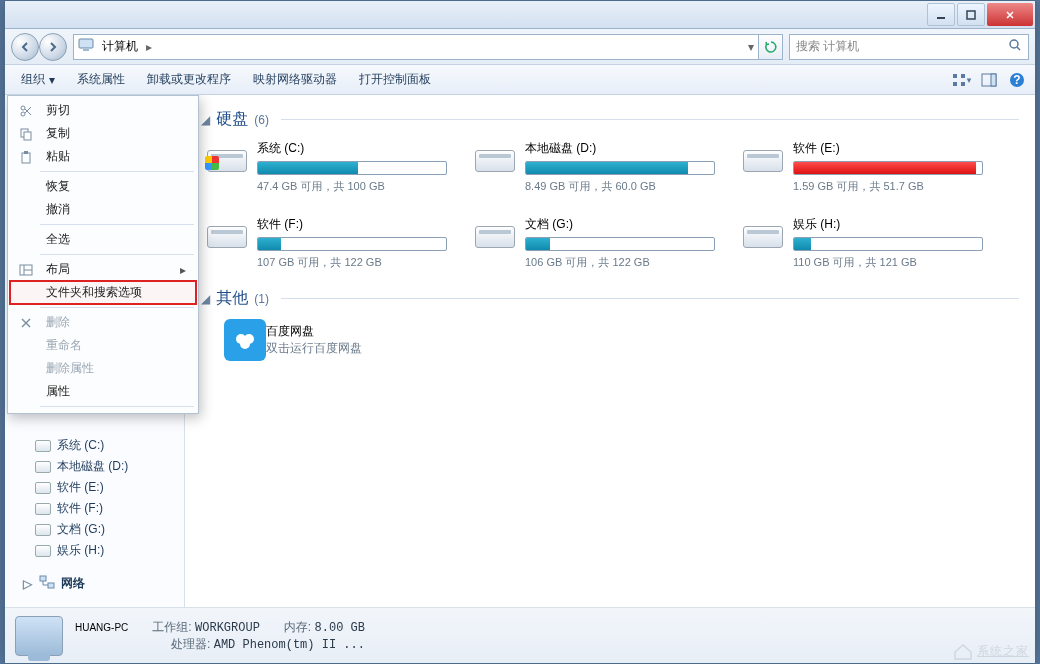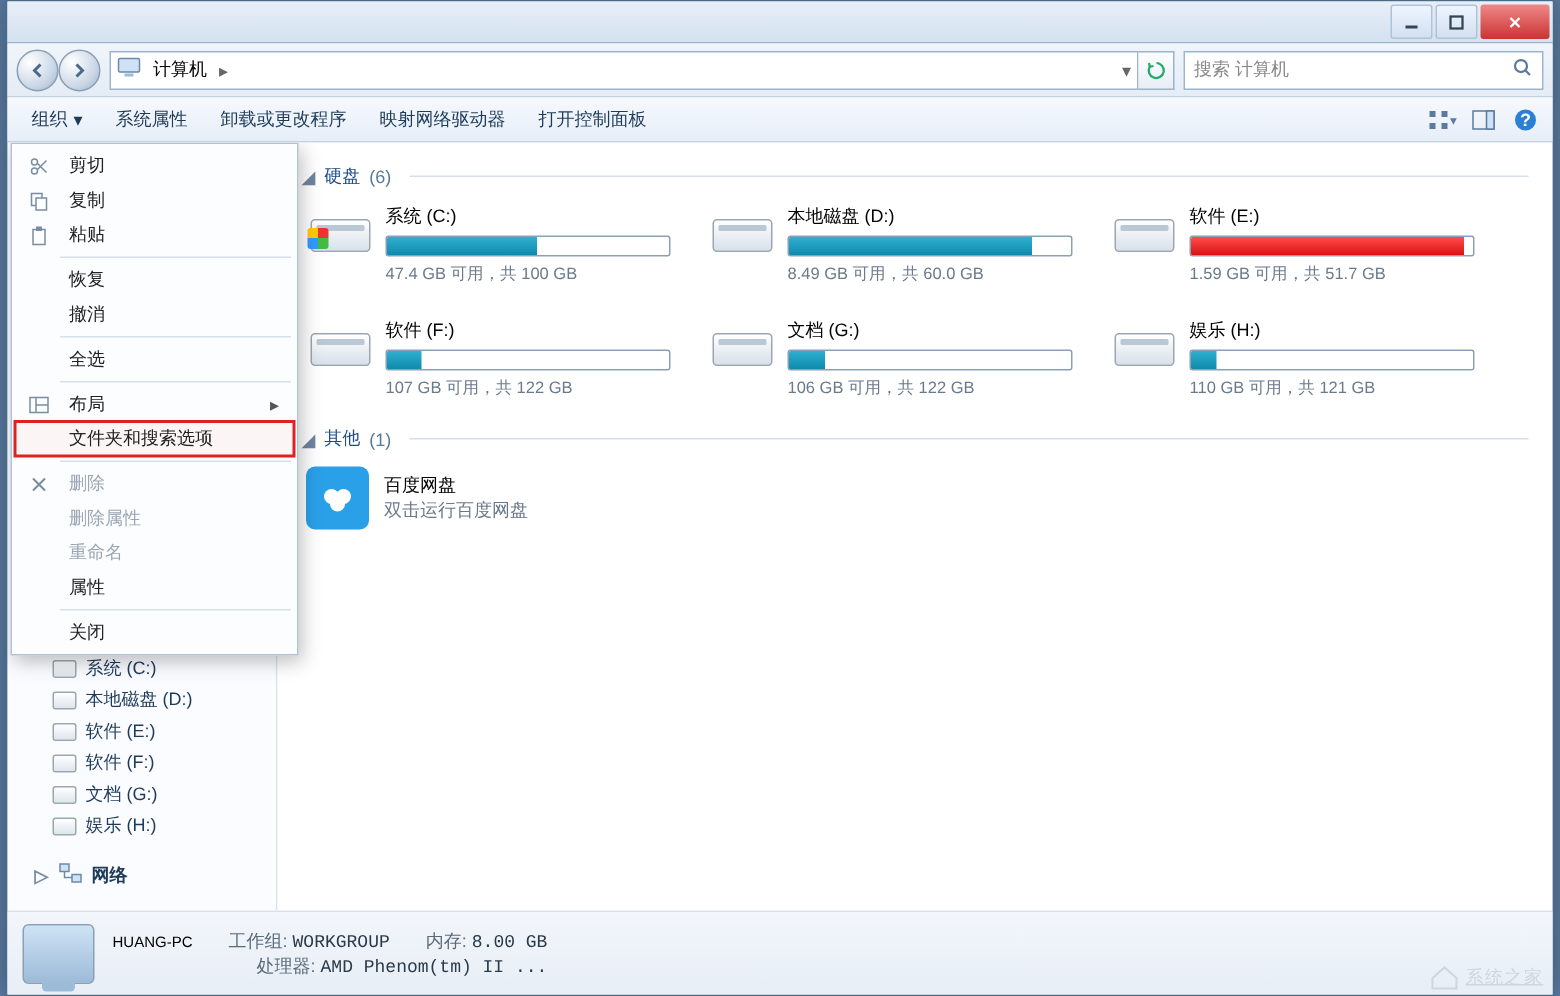--- a/index.html
+++ b/index.html
@@ -64,39 +64,39 @@
   .tree-item { display:flex; align-items:center; gap:6px; padding:2px 6px 2px 30px; color:#1f3b5a;}
   .tree-item.bold { font-weight:bold; padding-left:18px; }
   .tree-item .exp { width:10px; color:#7a8da0;}
   .drive-ico { width:16px; height:12px; border:1px solid #9aa; background:linear-gradient(#fff,#dde5ee); border-radius:2px;}
 
   .content {
     flex:1; overflow:auto; padding:10px 16px; background:#fff;
   }
   .group-header { display:flex; align-items:center; gap:6px; color:#1f4d8a; margin:4px 0 10px; }
   .group-header .tri { color:#6e85a0; }
-  .group-header .label { font-size:12px; }
+  .group-header .label { font-size:16px; }
   .group-header .count { color:#5a789a; }
   .group-header .line { flex:1; height:1px; background:#d6e0ec; margin-left:6px;}
 
   .drive-grid { display:flex; flex-wrap:wrap; gap:22px 28px; margin-left:6px; margin-bottom:18px;}
   .drive {
     width:240px; display:flex; gap:10px; align-items:flex-start;
   }
   .drive .dicon { width:40px; height:36px; flex:none; }
   .drive .dicon .disk { width:40px; height:22px; border:1px solid #9aa7b3; border-radius:3px; background:linear-gradient(#fff,#d8e0ea); position:relative; top:10px;}
   .drive .dicon .disk::after{content:""; position:absolute; top:3px; left:3px; right:3px; height:4px; background:#bac7d4; border-radius:1px;}
   .drive .info { flex:1; }
   .drive .title { color:#000; margin-bottom:4px; }
   .bar { height:14px; border:1px solid #8aa0b6; background:#fff; border-radius:2px; overflow:hidden; margin-bottom:4px;}
   .bar .fill { height:100%; background:linear-gradient(#2fb0cf,#0f8aae);}
   .bar .fill.red { background:linear-gradient(#ff4d4d,#d11);}
   .sub { color:#6a7a8a; font-size:11px; }
 
-  .other-item { display:flex; gap:10px; align-items:center; margin-left:3px;}
+  .other-item { display:flex; align-items:center; margin-left:23px;}
   .other-item .oicon { width:42px; height:42px; border-radius:6px; background:#2aa0e8; display:flex; align-items:center; justify-content:center;}
   .other-item .oicon svg { width:26px; height:26px; fill:#fff; }
   .other-item .olabel { color:#000; }
   .other-item .osub { color:#6a7a8a; }
 
   
   .statusbar {
     height:56px; border-top:1px solid #d8e0ea;
     background:linear-gradient(#f2f6fb,#e8eef6);
     display:flex; align-items:center; padding:4px 10px; gap:12px;
@@ -449,35 +449,31 @@
         <div class="menu-item disabled">
           <span class="micon">
             <svg width="14" height="14" viewBox="0 0 14 14">
               <path d="M3 3 L11 11 M11 3 L3 11" stroke="currentColor" stroke-width="1.4"></path>
             </svg>
           </span>
           <span>删除</span>
         </div>
         <div class="menu-item disabled">
           <span class="micon"></span>
+          <span>重命名</span>
+        </div>
+        <div class="menu-item disabled">
+          <span class="micon"></span>
           <span>删除属性</span>
         </div>
-        <div class="menu-item disabled">
-          <span class="micon"></span>
-          <span>重命名</span>
-        </div>
         <div class="menu-item">
           <span class="micon"></span>
           <span>属性</span>
         </div>
         <div class="menu-sep"></div>
-        <div class="menu-item">
-          <span class="micon"></span>
-          <span>关闭</span>
-        </div>
       </div>
 
   </div>
 
   <div class="statusbar">
     <div class="pc-icon"></div>
     <div class="status-text">
       <div class="line1">
         <span class="pcname">HUANG-PC</span>
         <span class="kv"><span>工作组:</span> <span class="v">WORKGROUP</span></span>

